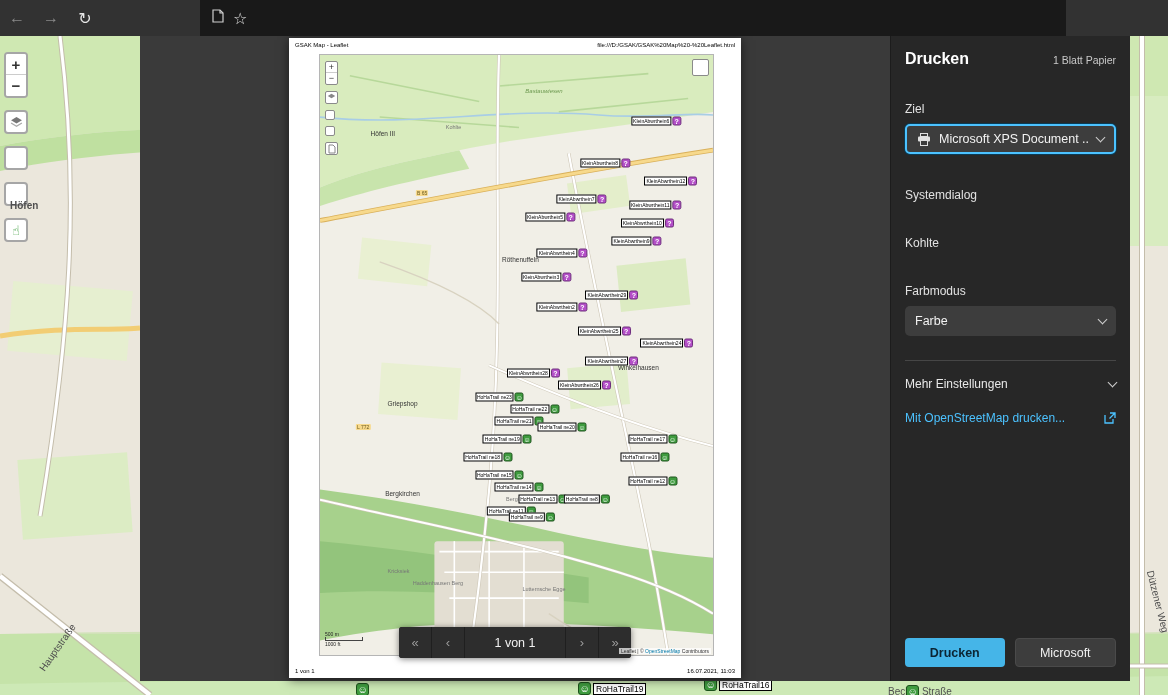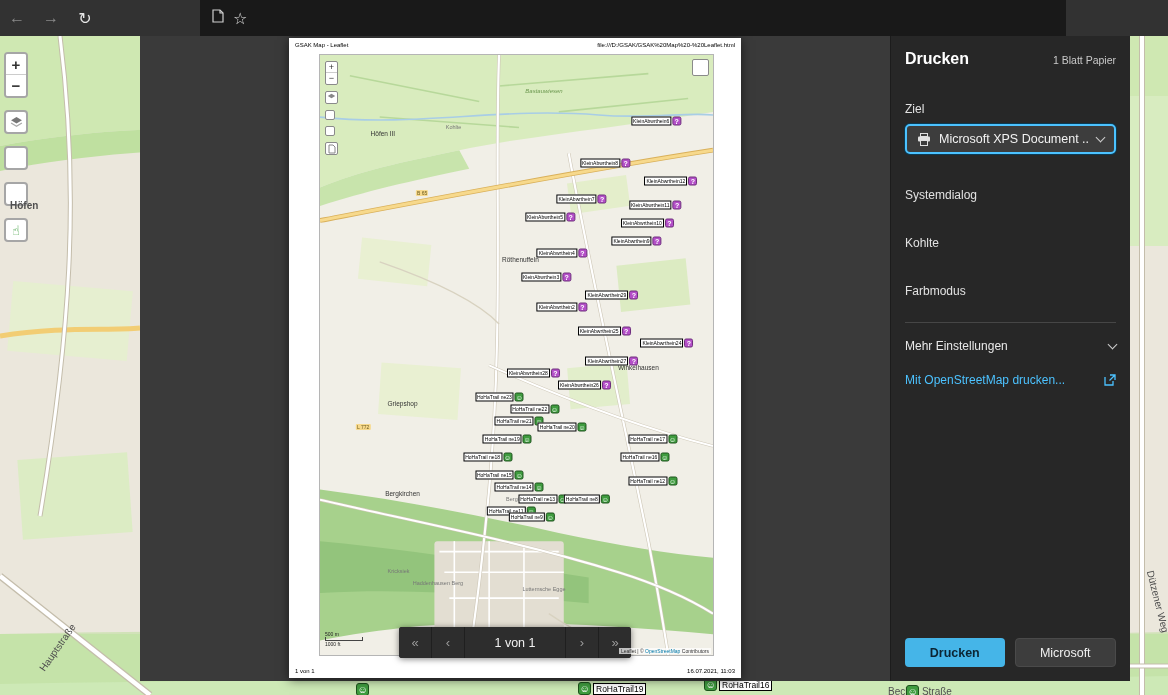--- a/index.html
+++ b/index.html
@@ -446,20 +446,24 @@
           </svg>
           <span class="txt">Microsoft XPS Document ...</span>
           <span class="chev"></span>
         </div>
 
         <div class="fld-label">Systemdialog</div>
 
         <div class="fld-label">Kohlte</div>
 
         <div class="fld-label">Farbmodus</div>
+        <div class="select">
+          <span class="txt">Farbe</span>
+          <span class="chev"></span>
+        </div>
 
         <div class="divider"></div>
         <div class="more-row">
           <span>Mehr Einstellungen</span>
           <span class="chev"></span>
         </div>
 
         <div class="sysdlg-row">
           <span>Mit OpenStreetMap drucken...</span>
           <svg width="12" height="12" viewBox="0 0 12 12">

